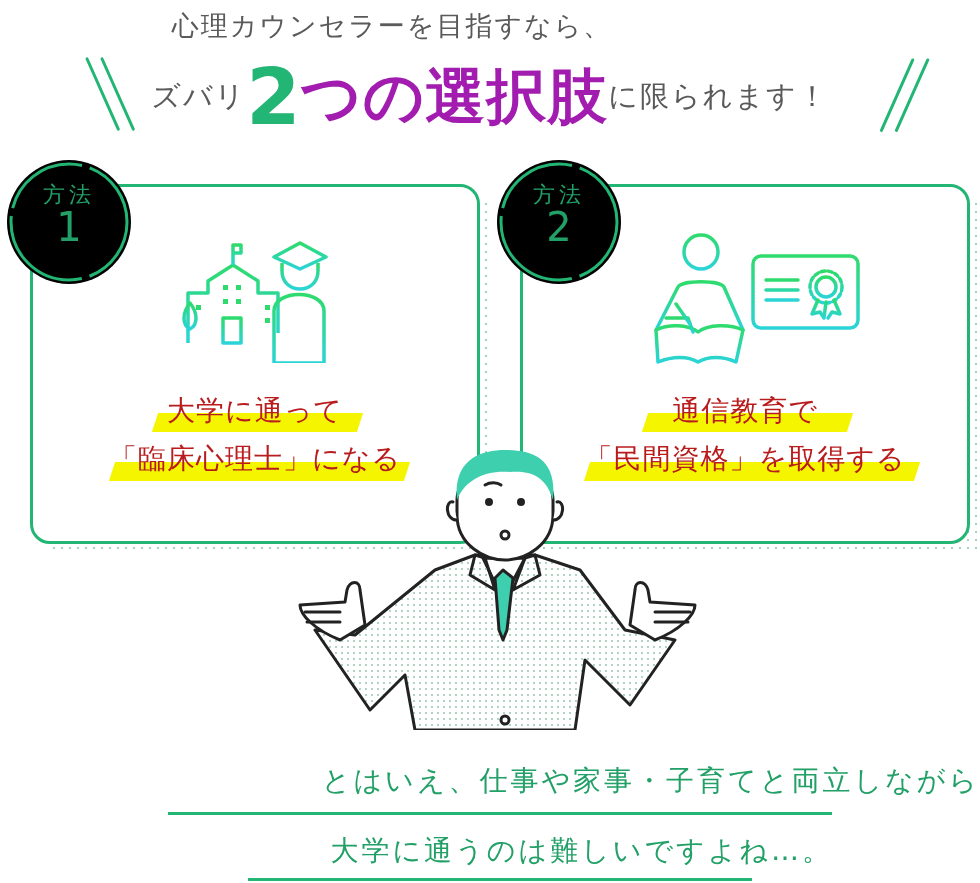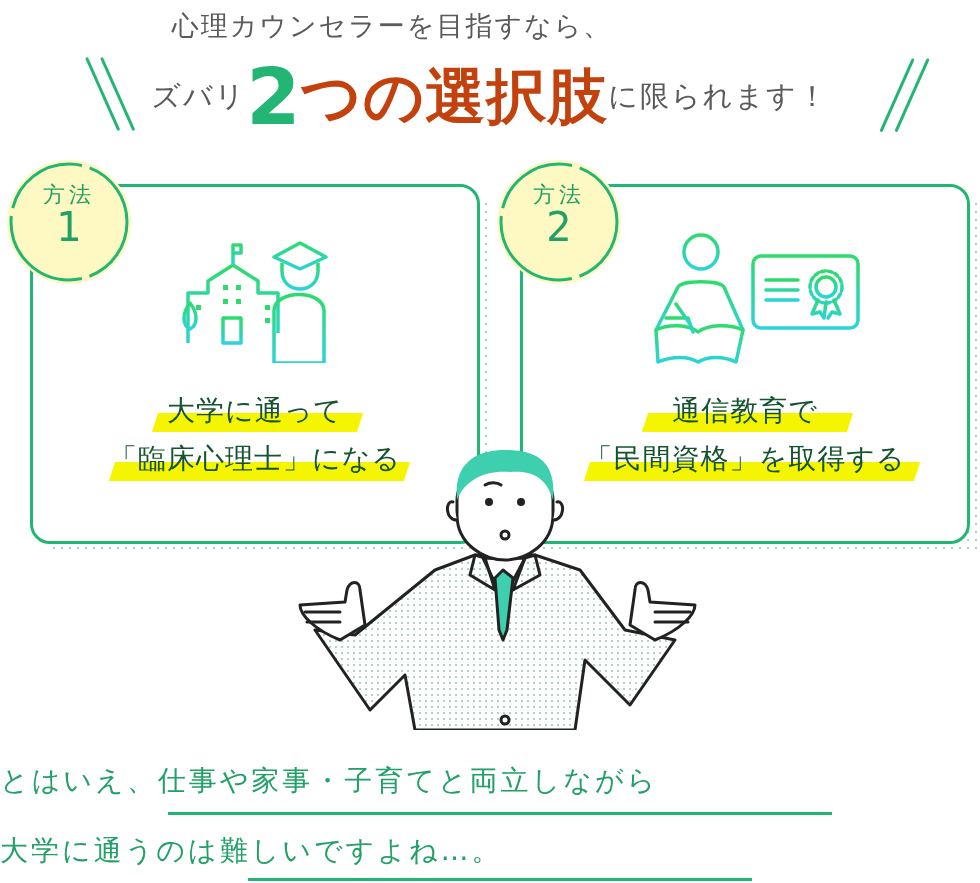--- a/index.html
+++ b/index.html
@@ -1,32 +1,32 @@
 <!DOCTYPE html>
 <html><head>
 <meta charset="utf-8">
 <style>
   html,body{margin:0;padding:0;background:#fff;}
   body{width:980px;height:883px;position:relative;overflow:hidden;font-family:"DejaVu Sans","Liberation Sans",sans-serif;color:#555;}
   .abs{position:absolute;}
   .hl-top{left:0;top:8px;width:784px;text-align:center;font-size:27px;color:#5a5a5a;letter-spacing:2px;}
   .hl-main{left:0;top:52px;width:980px;text-align:center;white-space:nowrap;}
   .hl-main .s{font-size:29px;color:#5a5a5a;letter-spacing:2px;vertical-align:middle;}
-  .hl-main .big{font-size:60px;color:#c2410c;font-weight:bold;vertical-align:middle;letter-spacing:1px;}
+  .hl-main .big{font-size:60px;color:#a21caf;font-weight:bold;vertical-align:middle;letter-spacing:1px;}
   .hl-main .num{font-size:78px;color:#22b573;font-weight:bold;vertical-align:middle;}
   .slash{width:3px;background:#22b573;border-radius:2px;transform-origin:top left;}
   .shadow{background-image:radial-gradient(#9ed6bd 1.1px, transparent 1.3px);background-size:8px 8px;}
   .card{border:3px solid #22b573;border-radius:20px;background:#fff;box-sizing:border-box;}
-  .badge{width:124px;height:124px;border-radius:50%;background:#fef9c3;}
+  .badge{width:124px;height:124px;border-radius:50%;background:#000000;}
   .badge svg{position:absolute;left:0;top:0;}
   .badge .lab{position:absolute;left:0;top:20px;width:124px;text-align:center;font-size:22px;color:#22a067;letter-spacing:4px;}
   .badge .n{position:absolute;left:0;top:44px;width:124px;text-align:center;font-size:40px;color:#22a067;}
   .mark{background:#f5f500;transform:skewX(-18deg);}
-  .ctext{text-align:center;font-size:28px;color:#14532d;white-space:nowrap;letter-spacing:1px;}
-  .bot{text-align:left;font-size:28px;color:#22a067;letter-spacing:3px;white-space:nowrap;}
+  .ctext{text-align:center;font-size:28px;color:#b91c1c;white-space:nowrap;letter-spacing:1px;}
+  .bot{text-align:right;font-size:28px;color:#22a067;letter-spacing:3px;white-space:nowrap;}
   .uline{height:3px;background:#22b573;}
 </style>
 </head>
 <body>
 
 <div class="abs hl-top">心理カウンセラーを目指すなら、</div>
 <div class="abs hl-main">
   <span class="s">ズバリ</span><span class="num">2</span><span class="big">つの選択肢</span><span class="s">に限られます！</span>
 </div>
 

